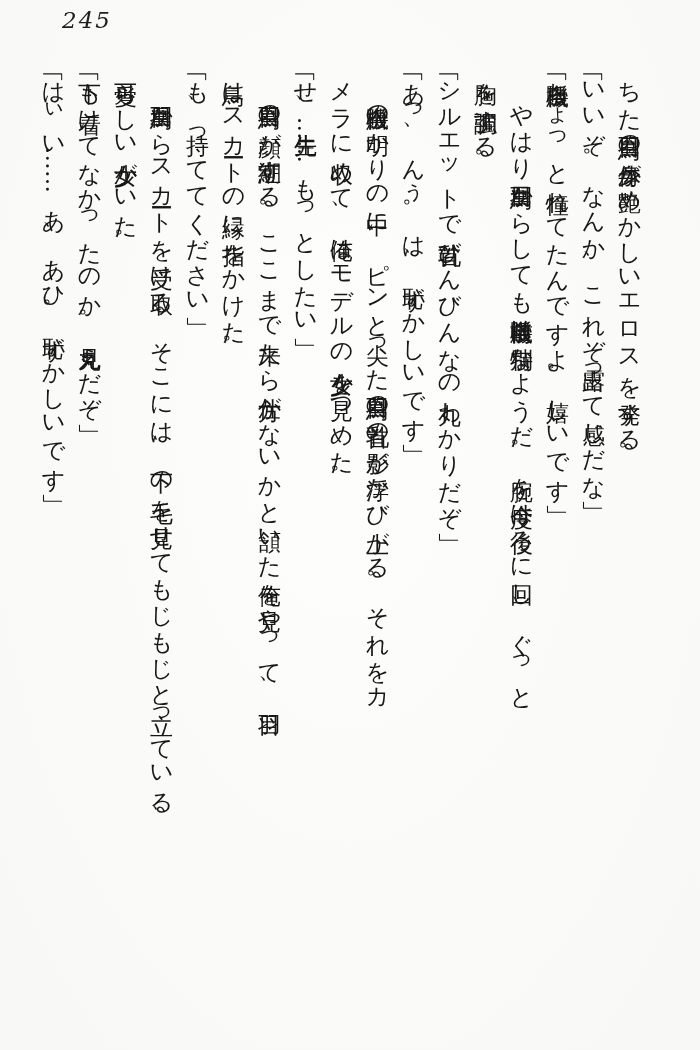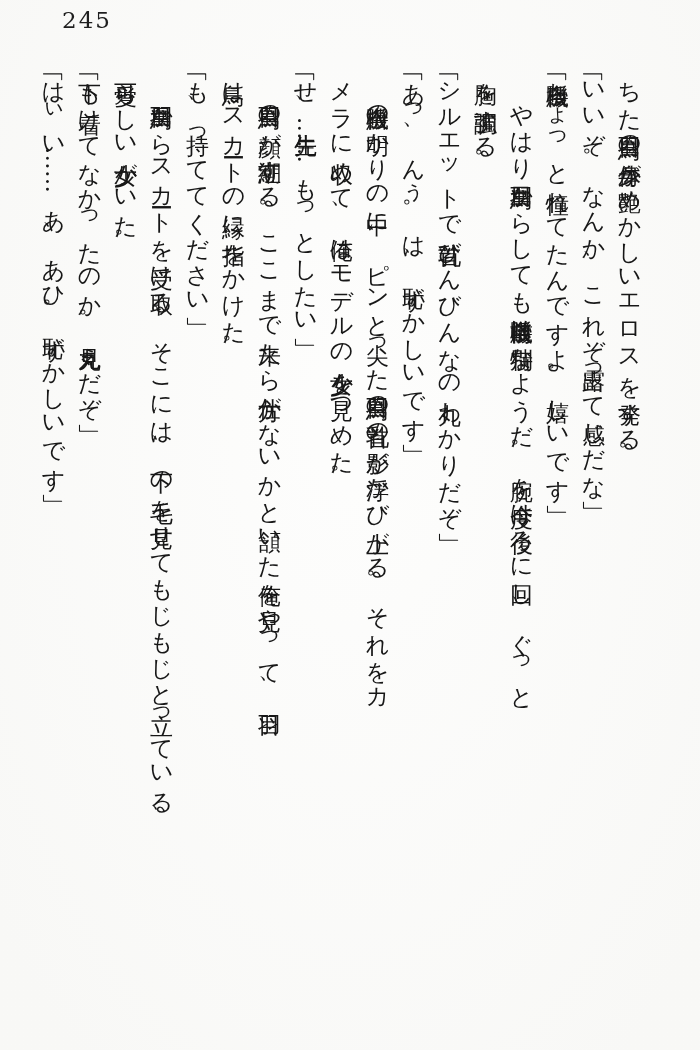--- a/index.html
+++ b/index.html
@@ -19,20 +19,21 @@
     inset: 0;
     background:
       radial-gradient(ellipse at 50% 40%, rgba(255,255,255,0.6), rgba(0,0,0,0.012) 90%),
       #fbfbf9;
   }
   .page-number {
     position: absolute;
     top: 7px;
     left: 62px;
     font-size: 23px;
+    font-style: italic;
     color: #1e1e1e;
     letter-spacing: 2px;
   }
   .text-block {
     position: absolute;
     top: 66px;
     right: 52px;
     height: 914px;
     writing-mode: vertical-rl;
     text-orientation: mixed;

